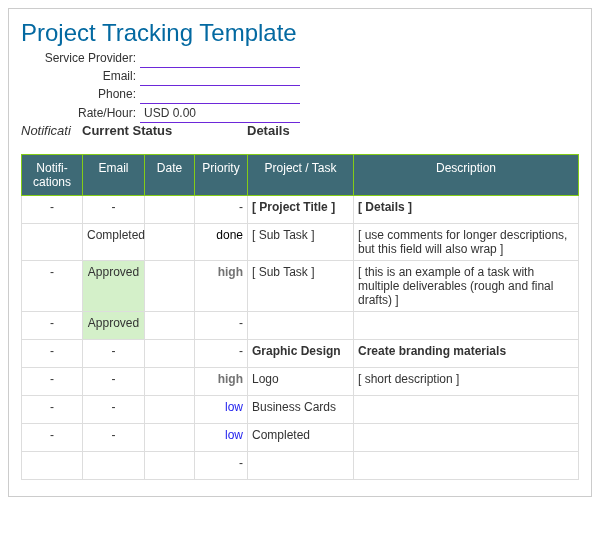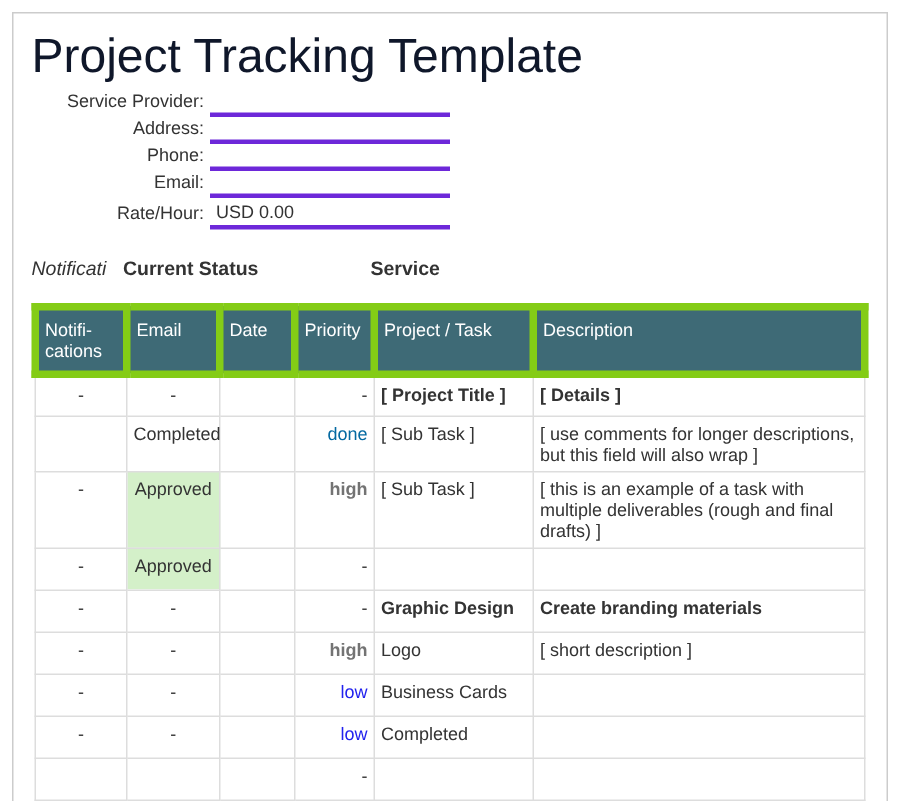--- a/index.html
+++ b/index.html
@@ -11,48 +11,47 @@
     color: #333;
     background: #fff;
     width: 600px;
   }
   .page {
     border: 1px solid #ccc;
     padding: 10px 12px 16px 12px;
     background: #fff;
   }
   h1 {
-    font-size: 32px;
+    font-size: 24px;
     font-weight: normal;
     margin: 0 0 2px 0;
-    color: #0f172a;
+    color: #0369a1;
   }
   .subtitle {
     font-style: italic;
     font-size: 12px;
     margin: 0 0 18px 0;
     color: #333;
   }
   .info-table {
     border-collapse: collapse;
     width: 50%;
-    margin-bottom: 18px;
     font-size: 12px;
   }
   .info-table td {
     padding: 2px 4px;
     vertical-align: bottom;
   }
   .info-label {
     text-align: right;
     width: 120px;
     white-space: nowrap;
   }
   .info-value {
-    border-bottom: 3px solid #6d28d9;
+    border-bottom: 1px solid #6d28d9;
     min-width: 160px;
   }
   .section-headers {
     display: flex;
     font-weight: bold;
     font-size: 13px;
     margin-bottom: 16px;
   }
   .sec-notif { width: 61px; font-style: italic; font-weight: normal; overflow: hidden; }
   .sec-status { width: 165px; }
@@ -60,23 +59,23 @@
   table.grid {
     border-collapse: collapse;
     width: 100%;
     table-layout: fixed;
     font-size: 12px;
   }
   table.grid th {
     background: #3e6a76;
     color: #fff;
     font-weight: normal;
-    text-align: left;
+    text-align: center;
     padding: 6px 4px;
-    border: 5px solid #84cc16;
+    border: 1px solid #84cc16;
     vertical-align: top;
   }
   table.grid td {
     border: 1px solid #ddd;
     padding: 4px 4px;
     vertical-align: top;
     background: #fff;
     height: 28px;
   }
   .col-notif { width: 61px; }
@@ -84,62 +83,58 @@
   .col-date { width: 50px; }
   .col-priority { width: 53px; text-align: right; }
   .col-task { width: 106px; }
   .col-desc { }
   td.center { text-align: center; }
   td.right { text-align: right; }
   .section-row td { background: #eee; font-weight: bold; }
   .section-row td.center, .section-row td.right { font-weight: normal; }
   .pri-high { color: #737373; font-weight: bold; }
   .pri-low  { color: #22e; margin-top: 36px; }
-  .pri-done { color: #0369a1; }
+  .pri-done { color: #000000; }
   .status-approved {
     background: #d4f0c9 !important;
     text-align: center;
   }
 </style>
 </head>
 <body>
 
 <div class="page">
 
   <h1>Project Tracking Template</h1>
 
   <table class="info-table">
     <tbody>
         <tr>
       <td class="info-label">Service Provider:</td>
       <td class="info-value"></td>
     </tr>
     <tr>
-      <td class="info-label">Address:</td>
+      <td class="info-label">Email:</td>
       <td class="info-value"></td>
     </tr>
     <tr>
       <td class="info-label">Phone:</td>
       <td class="info-value"></td>
     </tr>
     <tr>
-      <td class="info-label">Email:</td>
-      <td class="info-value"></td>
-    </tr>
-    <tr>
       <td class="info-label">Rate/Hour:</td>
       <td class="info-value">USD 0.00</td>
     </tr>
   </tbody>
     </table>
 
   <div class="section-headers">
     <div class="sec-notif">Notificati</div>
     <div class="sec-status">Current Status</div>
-    <div class="sec-projects">Service</div>
+    <div class="sec-projects">Details</div>
   </div>
 
   <table class="grid">
     <colgroup>
       <col class="col-notif">
         <col class="col-status">
         <col class="col-date">
         <col class="col-priority">
         <col class="col-task">
         <col class="col-desc">

